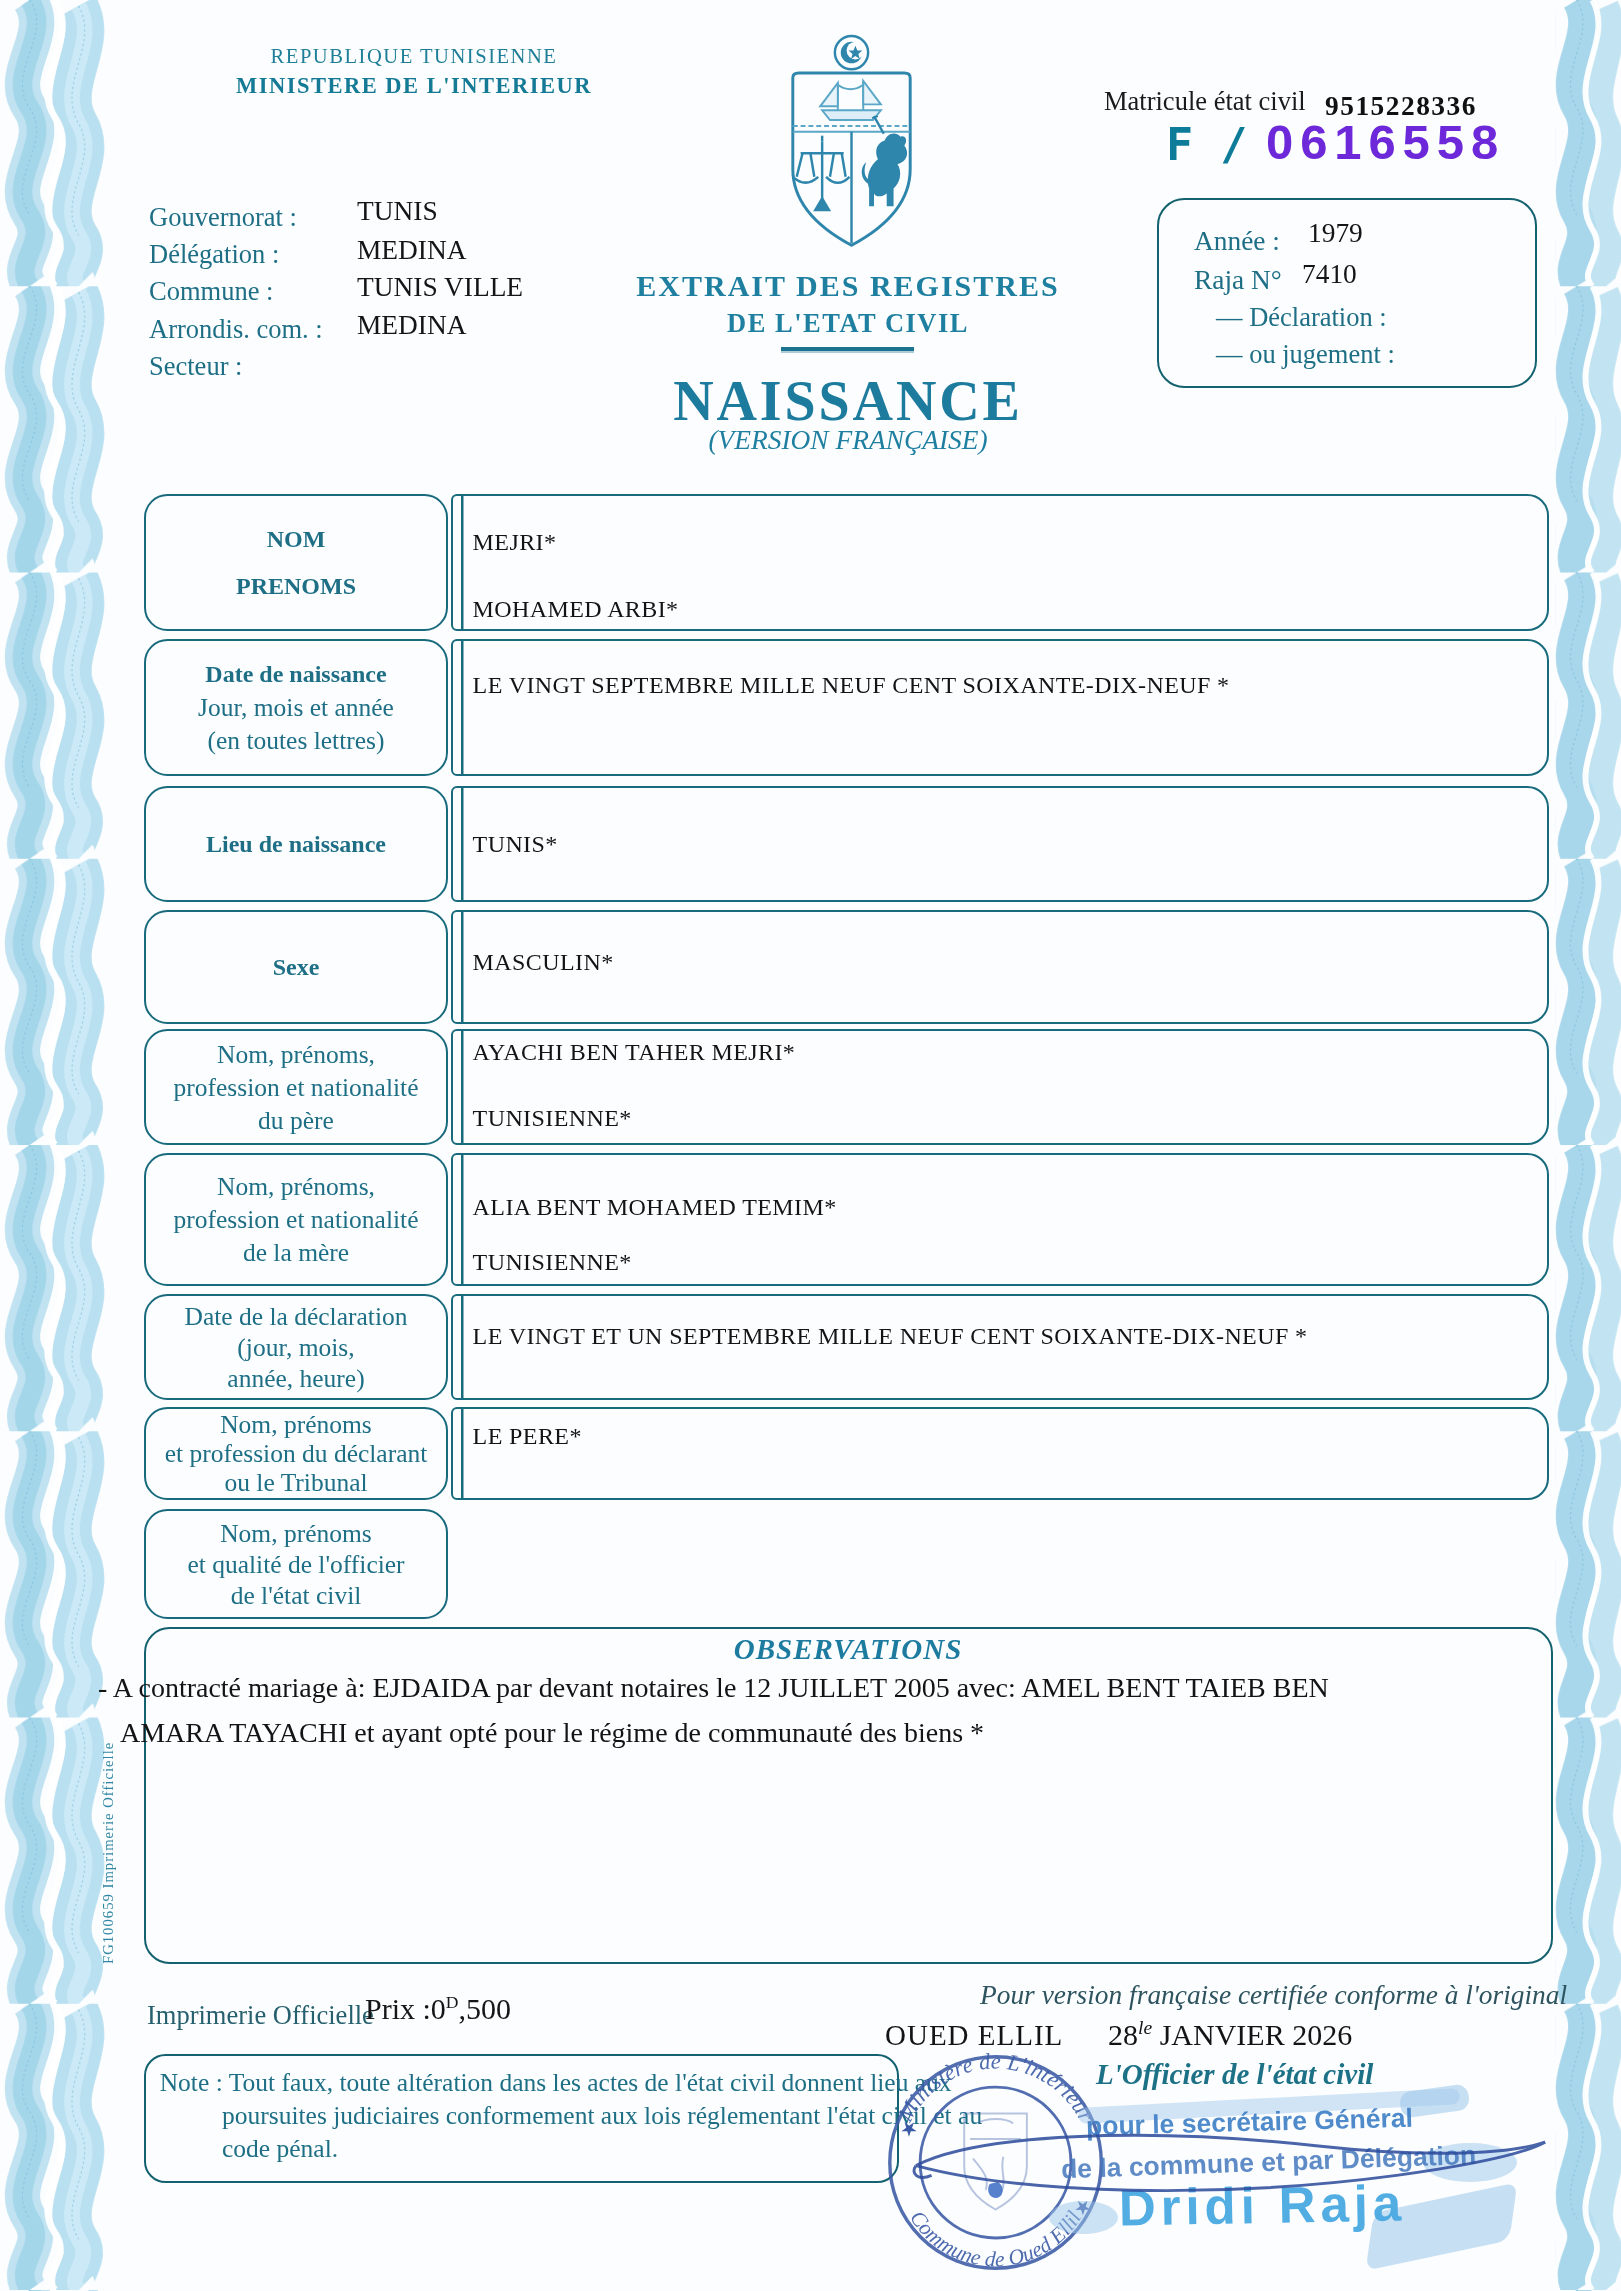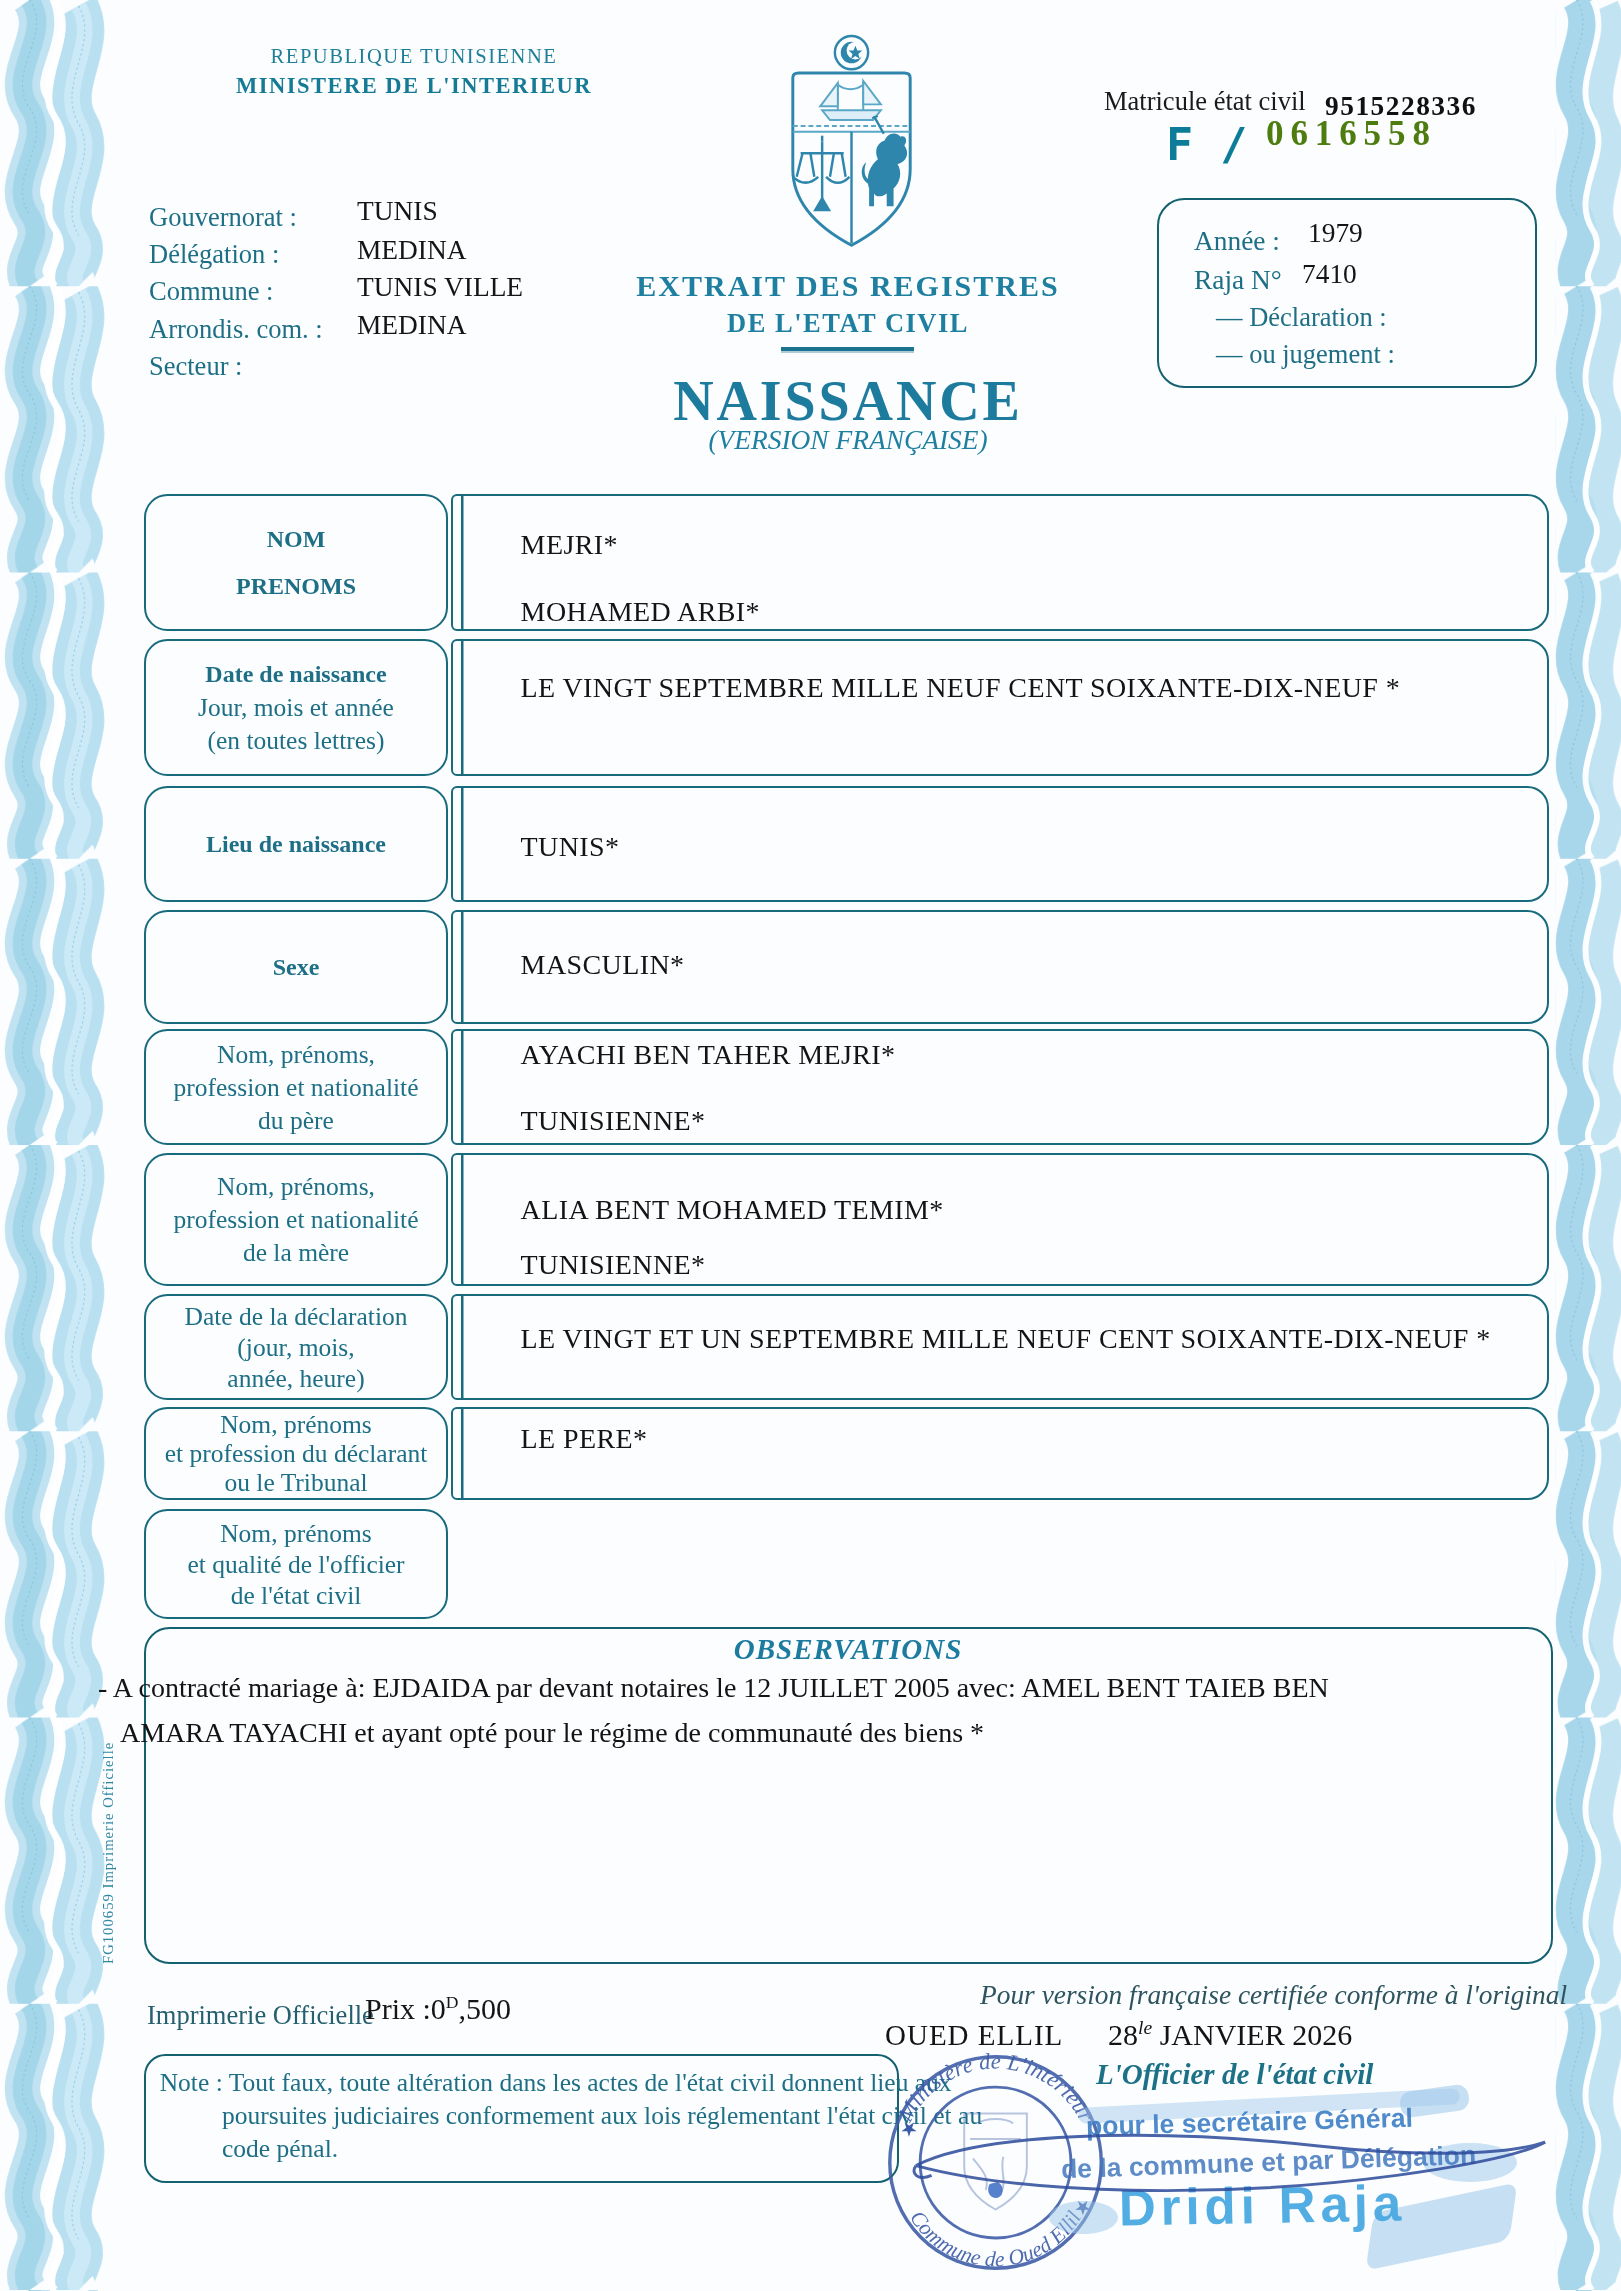--- a/index.html
+++ b/index.html
@@ -14,22 +14,22 @@
             font-weight:bold;letter-spacing:1.5px;color:#157a95;}
 
   .admin-label{left:149px;font-size:26.5px;color:#1e6f86;white-space:nowrap;}
   .admin-value{left:357px;font-size:27.4px;color:#151515;white-space:nowrap;}
 
   .matricule-label{left:1104px;top:86px;font-size:26.5px;color:#1b1b1b;}
   .matricule-value{left:1325px;top:83px;font-size:27.4px;font-weight:bold;
                    letter-spacing:1.5px;color:#111;margin-top:8px;}
   .serial-prefix{left:1166px;top:118px;font-size:45px;font-weight:bold;
                  color:#0c7c98;font-family:"DejaVu Sans Mono",monospace;}
-  .serial-number{left:1266px;top:114px;font-size:35px;font-weight:bold;
-                 letter-spacing:6.9px;color:#4d7c0f;font-family:Liberation Serif, serif;}
+  .serial-number{left:1266px;top:114px;font-size:49px;font-weight:bold;
+                 letter-spacing:6.9px;color:#6d28d9;font-family:Liberation Sans, sans-serif;}
 
   .acte-box{left:1157px;top:198px;width:376px;height:186px;border:2.9px solid #14616f;
             border-radius:27.4px;text-align:right;}
   .acte-box .lab{position:absolute;font-size:27.4px;color:#1e6f86;white-space:nowrap;}
   .acte-box .valx{position:absolute;font-size:27.4px;color:#151515;white-space:nowrap;}
 
   .title-l1{left:549px;top:269px;width:598px;text-align:center;font-size:30px;
             font-weight:bold;letter-spacing:2px;color:#1e7fa0;}
   .title-l2{left:549px;top:308px;width:598px;text-align:center;font-size:26.5px;
             font-weight:bold;letter-spacing:1.5px;color:#1e7fa0;}
@@ -43,22 +43,22 @@
   
   .row{position:absolute;left:0;width:1621px;}
   .lbl{position:absolute;left:144px;width:304px;height:100%;box-sizing:border-box;
        border:2.9px solid #186a7d;border-radius:23.5px;display:flex;flex-direction:column;
        align-items:center;justify-content:center;text-align:center;color:#1e6f86;}
   .lbl-line{font-size:25.5px;line-height:33px;white-space:nowrap;}
   .lbl-bold{font-weight:bold;font-size:24px;}
   .val{position:absolute;left:451px;width:1098px;height:100%;box-sizing:border-box;
        border:2.5px solid #186a7d;border-radius:5.9px 21.6px 21.6px 5.9px;
        background:linear-gradient(#186a7d,#186a7d) 7.8px 0/2.5px 100% no-repeat;}
-  .val-line{position:absolute;left:19.6px;font-size:28px;color:#141414;
-            letter-spacing:0.4px;white-space:nowrap;margin-left:48px;}
+  .val-line{position:absolute;left:19.6px;font-size:24px;color:#141414;
+            letter-spacing:0.4px;white-space:nowrap;}
 
   
   .obs-box{left:144px;top:1627px;width:1405px;height:333px;border:2.9px solid #14616f;
            border-radius:25.5px;}
   .obs-title{left:549px;top:1633px;width:598px;text-align:center;font-size:29px;
              font-weight:bold;font-style:italic;letter-spacing:1px;color:#1d7ba0;}
   .obs-line1{left:98px;top:1672px;font-size:28px;color:#141414;white-space:nowrap;}
   .obs-line2{left:120px;top:1717px;font-size:28px;color:#141414;white-space:nowrap;}
 
   .side-code{left:100px;top:1964px;transform:rotate(-90deg);transform-origin:left top;

